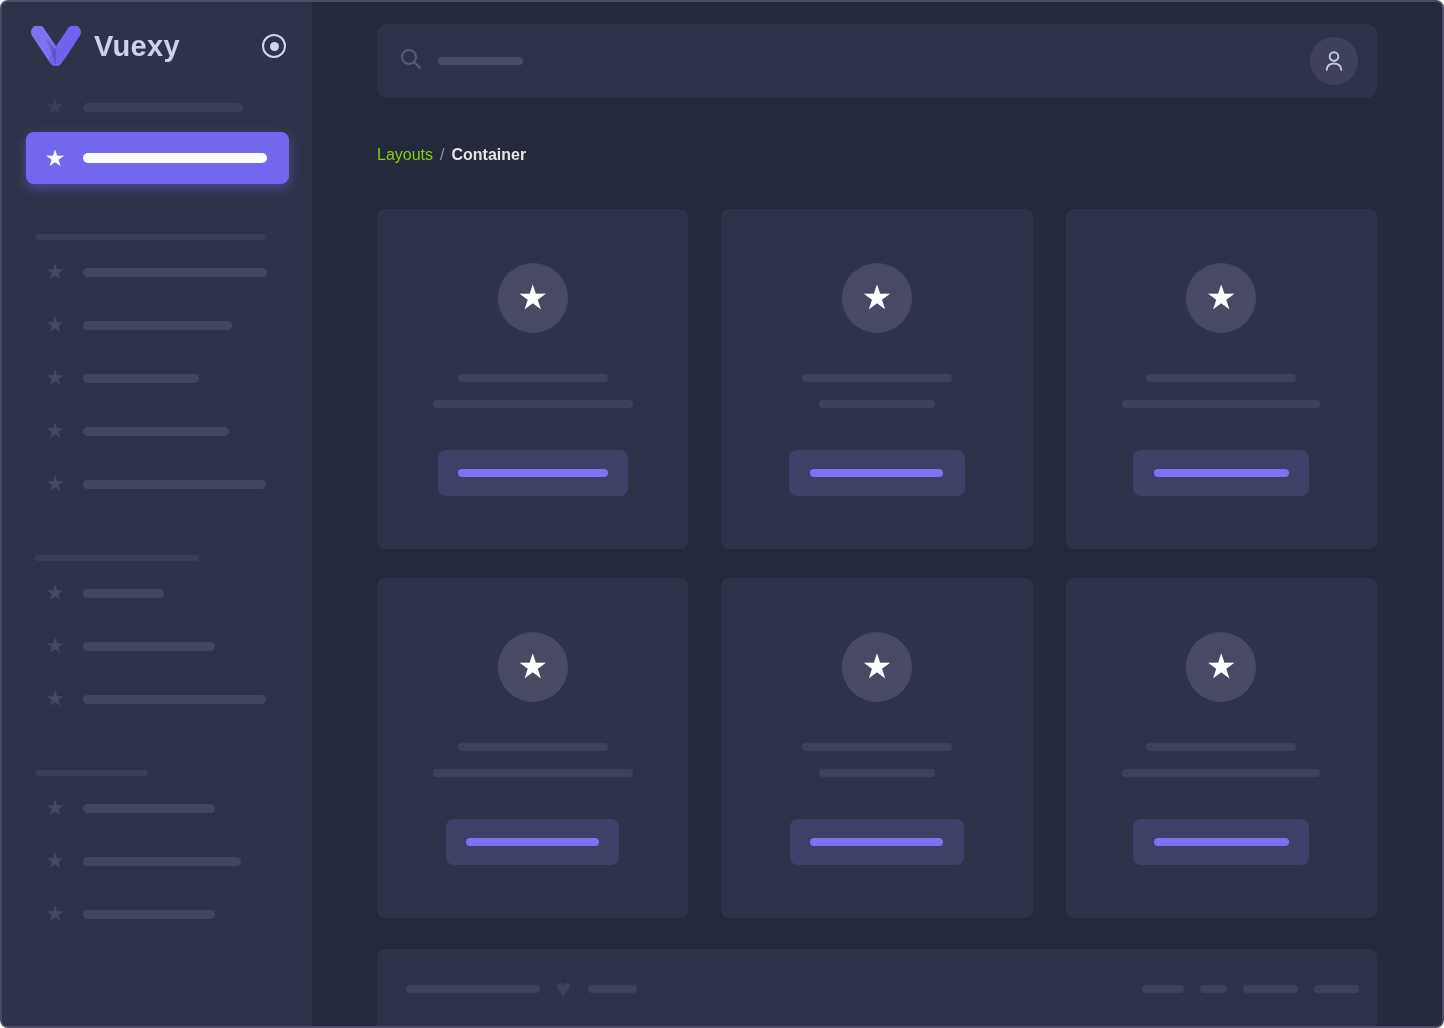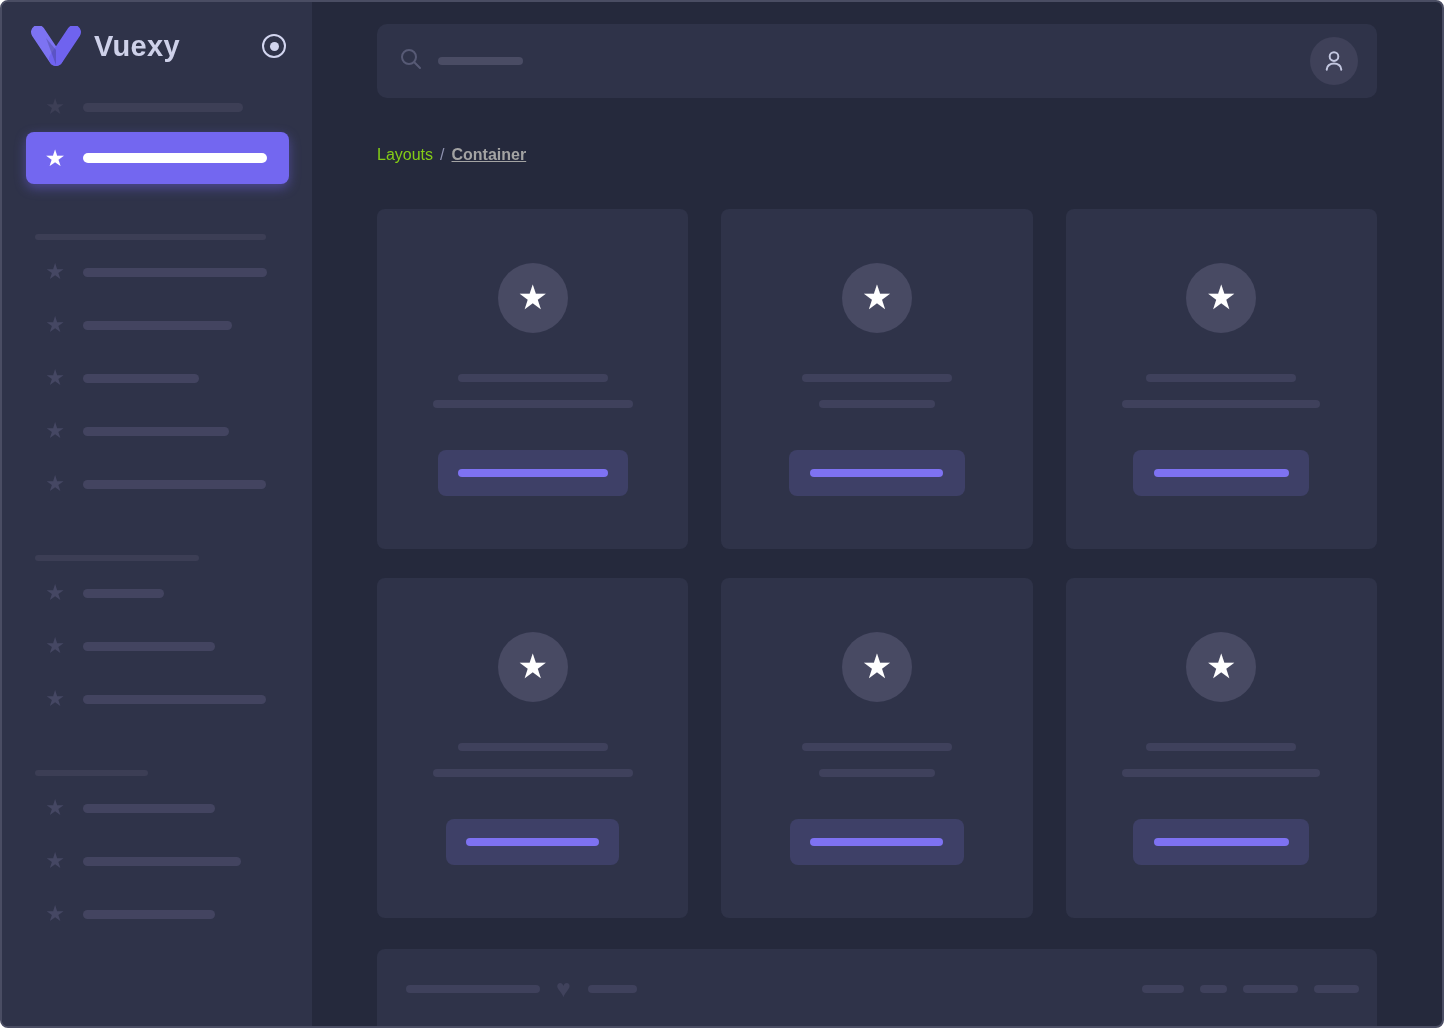--- a/index.html
+++ b/index.html
@@ -36,21 +36,21 @@
   .navbar{height:74px;background:#2f3349;border-radius:10px;display:flex;align-items:center;
     padding:0 19px 0 22px;box-sizing:border-box;}
   .search-zone{display:flex;align-items:center;flex:1;cursor:text;}
   .search-bar-skeleton{width:85px;height:8px;border-radius:4px;background:#4a4c64;margin-left:15px;}
   .avatar{flex:none;margin-left:auto;width:48px;height:48px;border-radius:50%;background:#3f4159;
     display:flex;align-items:center;justify-content:center;cursor:pointer;}
 
   .breadcrumb{margin-top:47px;display:flex;align-items:center;font-size:16px;line-height:20px;}
   .bc-link{color:#84cc16;cursor:pointer;}
   .bc-sep{color:#8f92b0;margin:0 7px;}
-  .bc-current{color:#a3a3a3;font-weight:700;text-decoration:underline;}
+  .bc-current{color:#e5e5e5;font-weight:700;}
 
   .grid{margin-top:44px;display:grid;grid-template-columns:repeat(3,1fr);gap:29px 33px;}
   .card{height:340px;background:#2f3349;border-radius:8px;display:flex;flex-direction:column;align-items:center;}
   .card-avatar{flex:none;margin-top:54px;width:70px;height:70px;border-radius:50%;background:#484a63;
     display:flex;align-items:center;justify-content:center;}
   .card-star{color:#ffffff;font-size:34px;line-height:1;transform:translateY(-1px);}
   .skl{height:8px;border-radius:4px;background:#3f415c;flex:none;}
   .card-line1{margin-top:41px;}
   .card-line2{margin-top:18px;}
   .card-button{flex:none;margin-top:42px;height:46px;border-radius:8px;background:#3e4067;

